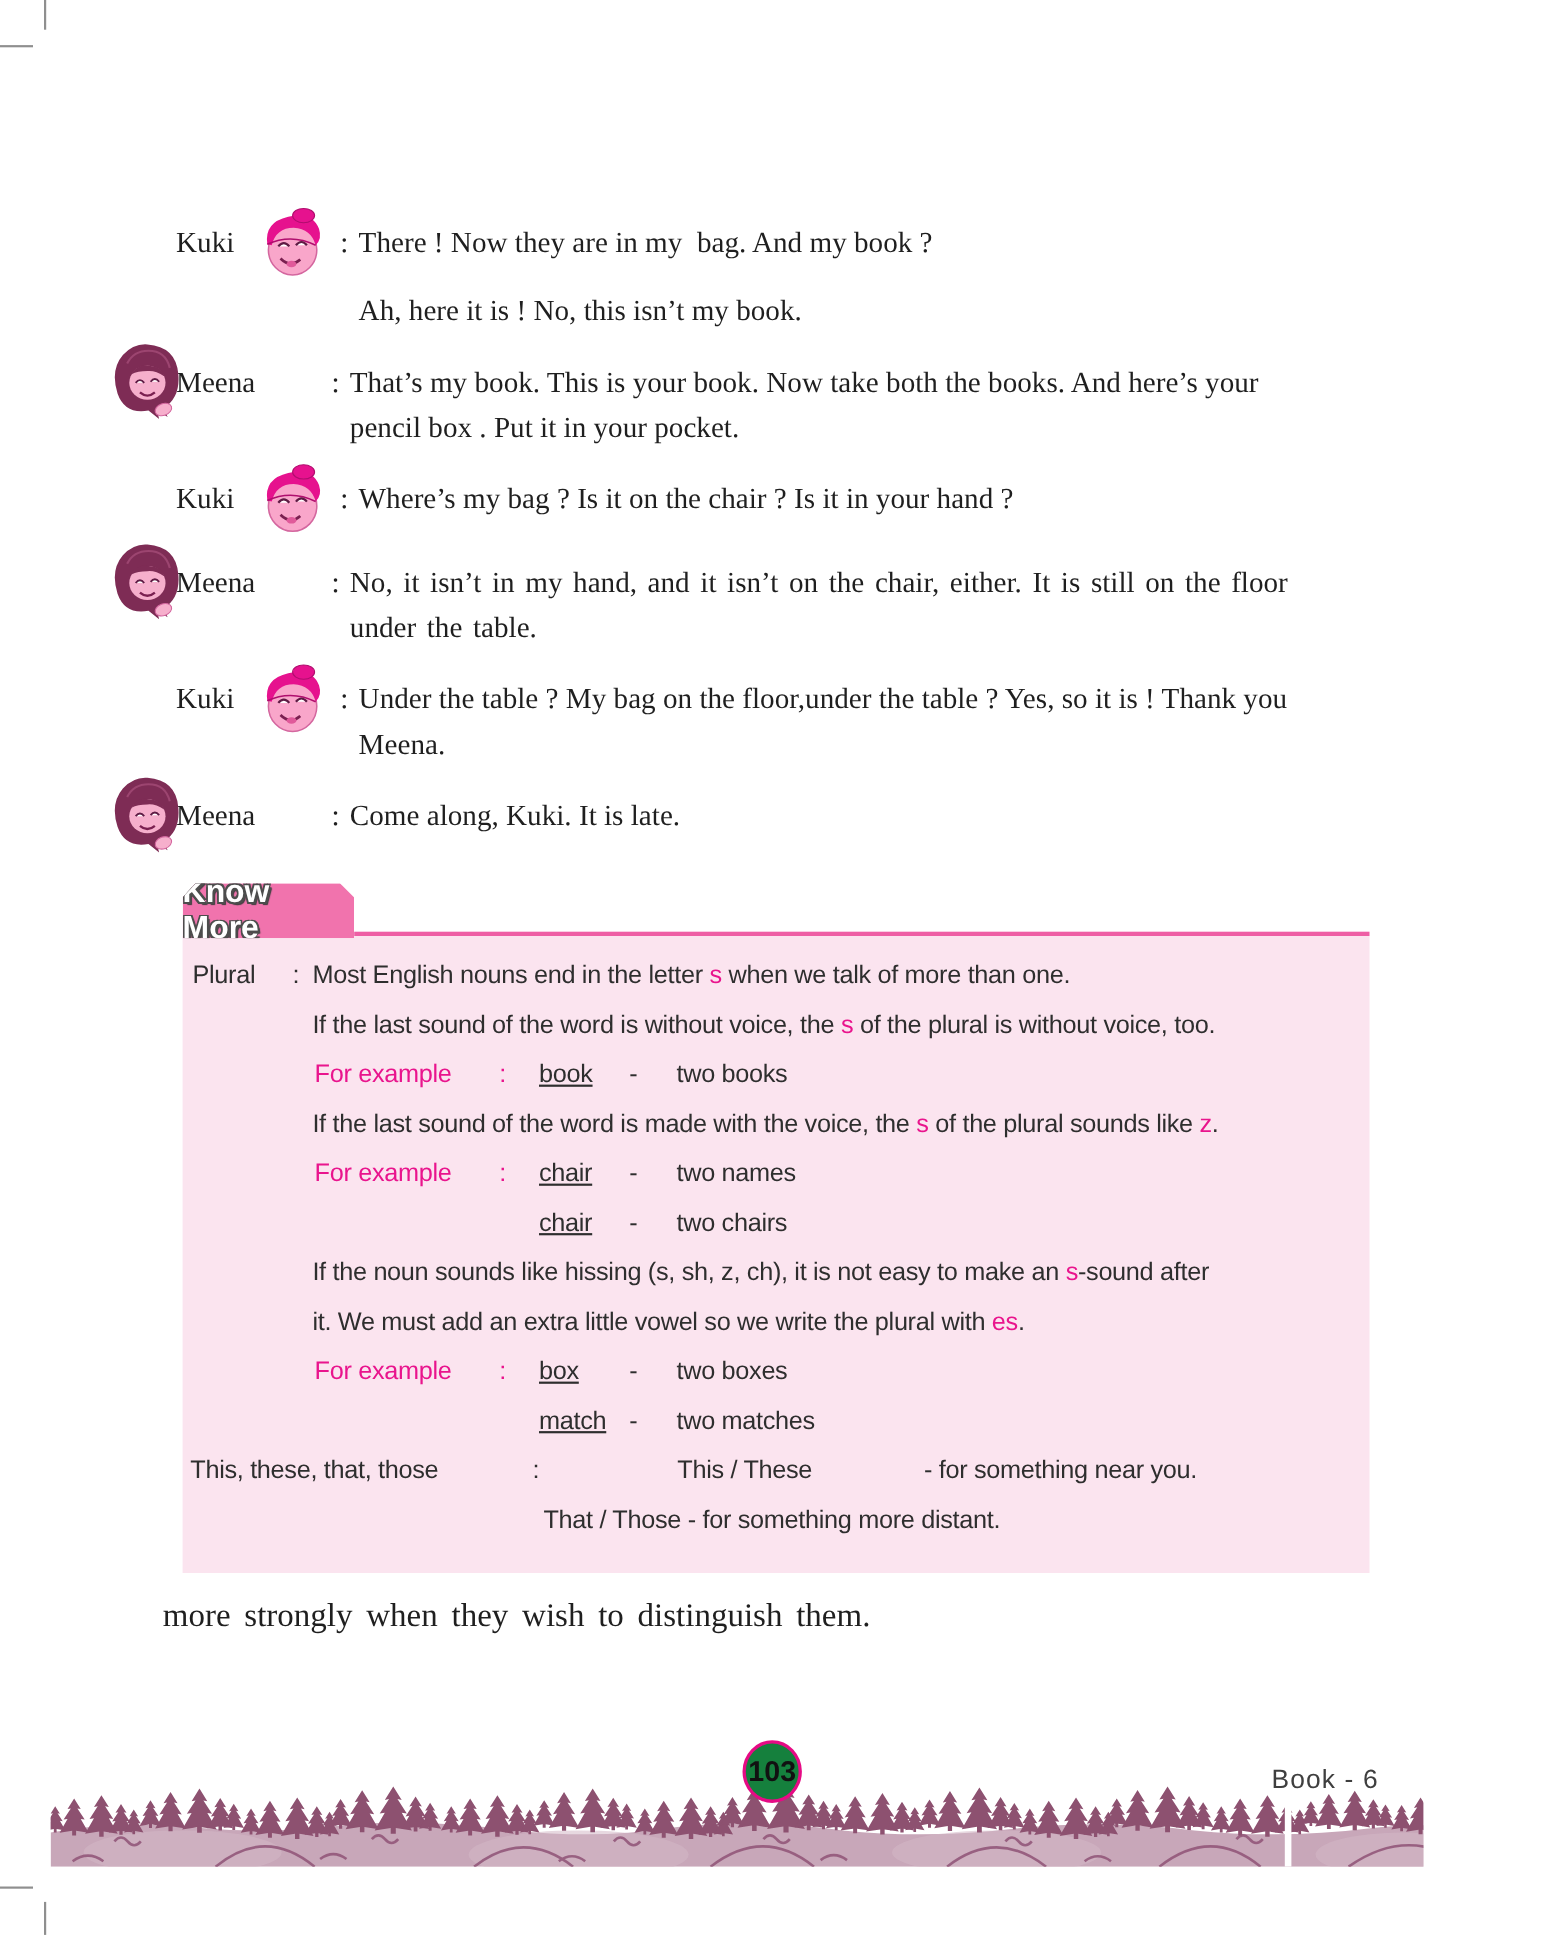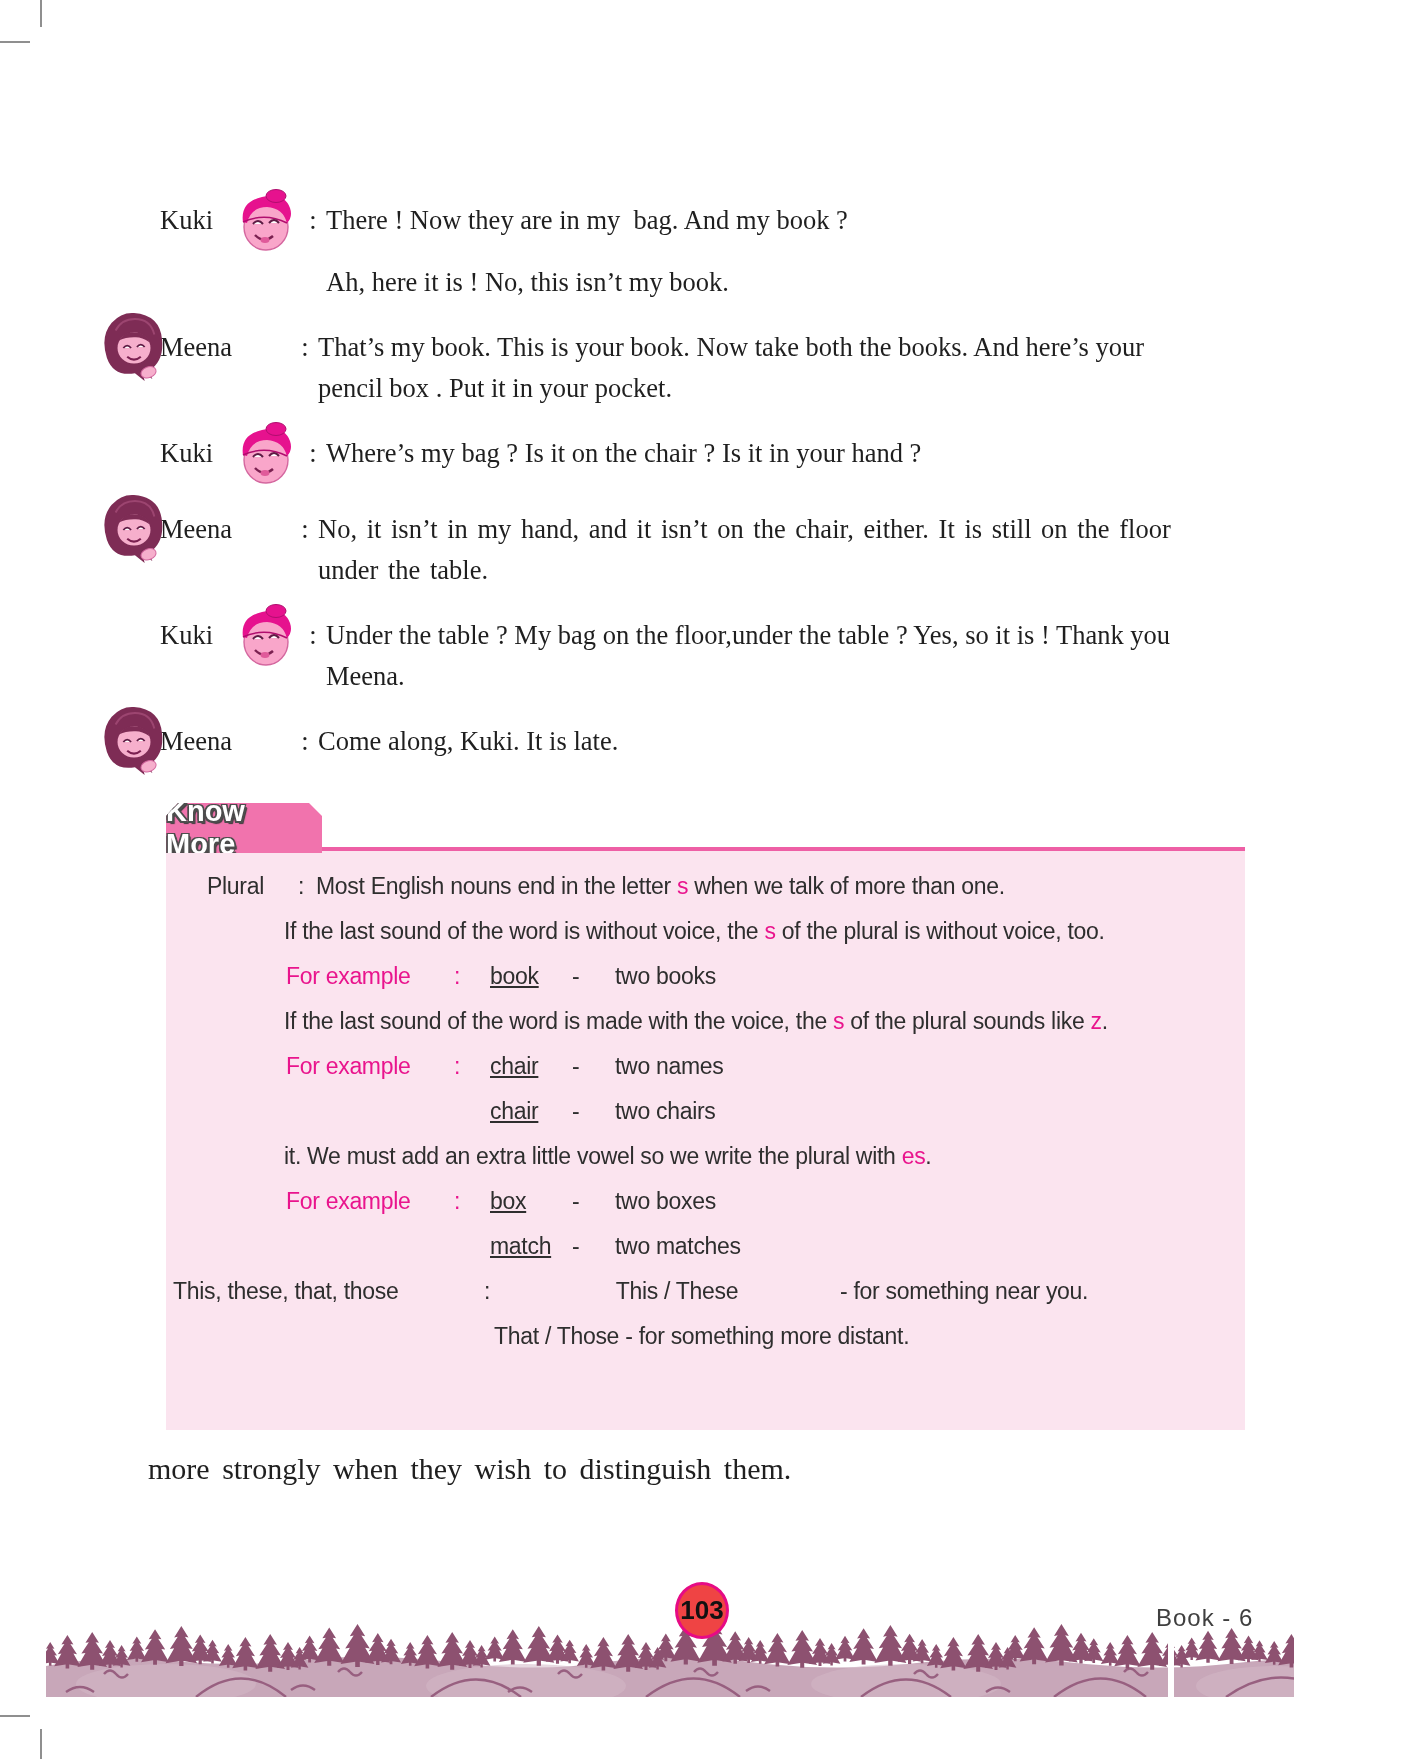--- a/index.html
+++ b/index.html
@@ -26,41 +26,41 @@
   .km-tab{position:absolute;left:166px;top:803px;width:156px;height:50px;background:#f173ad;
           clip-path:polygon(12px 0,143px 0,100% 13px,100% 100%,0 100%,0 13px);
           display:flex;align-items:center;justify-content:center;z-index:2;}
   .km-tab span{font-family:"Liberation Sans",sans-serif;font-weight:bold;font-size:29px;color:#ffffff;
           text-shadow:-1.5px -1.5px 0 #4d4d4d,1.5px -1.5px 0 #4d4d4d,-1.5px 1.5px 0 #4d4d4d,
                       2px 2px 0 #4d4d4d,2.5px 2.5px 1px #3c3c3c;}
   .km-rule{position:absolute;left:322px;top:847px;width:923px;height:4px;background:#ee5fa5;}
   .km-box{position:absolute;left:166px;top:851px;width:1079px;height:579px;background:#fbe4ef;
           font-family:"Liberation Sans",sans-serif;font-size:23px;letter-spacing:-0.3px;color:#2e2e2e;
           padding-top:13px;box-sizing:border-box;}
-  .km-row{display:flex;line-height:45px;white-space:pre;padding-left:32px;}
+  .km-row{display:flex;line-height:45px;white-space:pre;}
   .km-row .km-label{flex:none;width:79px;padding-left:9px;box-sizing:content-box;}
   .km-row .km-colon{flex:none;width:30px;text-align:center;}
   .km-row.km-cont{padding-left:118px;}
   .km-row.km-ex{padding-left:120px;}
   .km-ex .km-intro{flex:none;width:138px;}
   .km-ex .km-excolon{flex:none;width:66px;text-align:center;}
   .km-ex .km-word{flex:none;width:82px;text-decoration:underline;}
   .km-ex .km-dash{flex:none;width:43px;}
   .km-near{padding-left:7px;}
   .km-near .km-nlabel{flex:none;width:311px;}
   .km-near .km-ncolon{flex:none;width:30px;}
   .km-near .km-mid{flex:none;width:326px;text-align:center;}
   .km-indent{padding-left:328px;}
   .accent{color:#e9148d;}
   
   .closing{position:absolute;left:148px;top:1440px;width:1110px;font-size:30px;line-height:57px;}
   .closing .cline{white-space:pre;word-spacing:5px;}
   
   .badge{position:absolute;left:675px;top:1582px;width:48px;height:51px;border-radius:50%;
-         background:#ef4444;border:3px solid #e60b85;display:flex;align-items:center;justify-content:center;
+         background:#15803d;border:3px solid #e60b85;display:flex;align-items:center;justify-content:center;
          font-family:"Liberation Sans",sans-serif;font-weight:bold;font-size:26px;color:#111;z-index:3;}
   .booklabel{position:absolute;left:1156px;top:1604px;font-family:"Liberation Sans",sans-serif;
          font-size:24px;color:#3f3f3f;letter-spacing:1px;z-index:3;}
   .treeband{position:absolute;left:46px;top:1622px;width:1306px;height:75px;z-index:1;}
   .hiddendefs{position:absolute;width:0;height:0;overflow:hidden;}
 </style>
 </head>
 <body>
 
 <div class="page">
@@ -145,20 +145,21 @@
     <span>Know More</span>
   </div>
   <div class="km-rule"></div>
   <div class="km-box" id="km-rows">
       <div class="km-row"><span class="km-label">Plural</span><span class="km-colon">:</span><span class="km-text"><span>Most English nouns end in the letter </span><span class="accent">s</span><span> when we talk of more than one.</span></span></div>
       <div class="km-row km-cont"><span class="km-text"><span>If the last sound of the word is without voice, the </span><span class="accent">s</span><span> of the plural is without voice, too.</span></span></div>
       <div class="km-row km-ex"><span class="km-intro accent">For example</span><span class="km-excolon accent">:</span><span class="km-word">book</span><span class="km-dash">-</span><span class="km-plural">two books</span></div>
       <div class="km-row km-cont"><span class="km-text"><span>If the last sound of the word is made with the voice, the </span><span class="accent">s</span><span> of the plural sounds like </span><span class="accent">z</span><span>.</span></span></div>
       <div class="km-row km-ex"><span class="km-intro accent">For example</span><span class="km-excolon accent">:</span><span class="km-word">chair</span><span class="km-dash">-</span><span class="km-plural">two names</span></div>
       <div class="km-row km-ex"><span class="km-intro accent"></span><span class="km-excolon accent"></span><span class="km-word">chair</span><span class="km-dash">-</span><span class="km-plural">two chairs</span></div>
+      <div class="km-row km-cont"><span class="km-text"><span>If the noun sounds like hissing (s, sh, z, ch), it is not easy to make an </span><span class="accent">s</span><span>-sound after</span></span></div>
       <div class="km-row km-cont"><span class="km-text"><span>it. We must add an extra little vowel so we write the plural with </span><span class="accent">es</span><span>.</span></span></div>
       <div class="km-row km-ex"><span class="km-intro accent">For example</span><span class="km-excolon accent">:</span><span class="km-word">box</span><span class="km-dash">-</span><span class="km-plural">two boxes</span></div>
       <div class="km-row km-ex"><span class="km-intro accent"></span><span class="km-excolon accent"></span><span class="km-word">match</span><span class="km-dash">-</span><span class="km-plural">two matches</span></div>
       <div class="km-row km-near"><span class="km-nlabel">This, these, that, those</span><span class="km-ncolon">:</span><span class="km-mid">This / These</span><span class="km-end">- for something near you.</span></div>
       <div class="km-row km-indent"><span>That / Those - for something more distant.</span></div>
     </div>
 
   <div class="closing">
     <div class="cline">more strongly when they wish to distinguish them.</div>
   </div>

